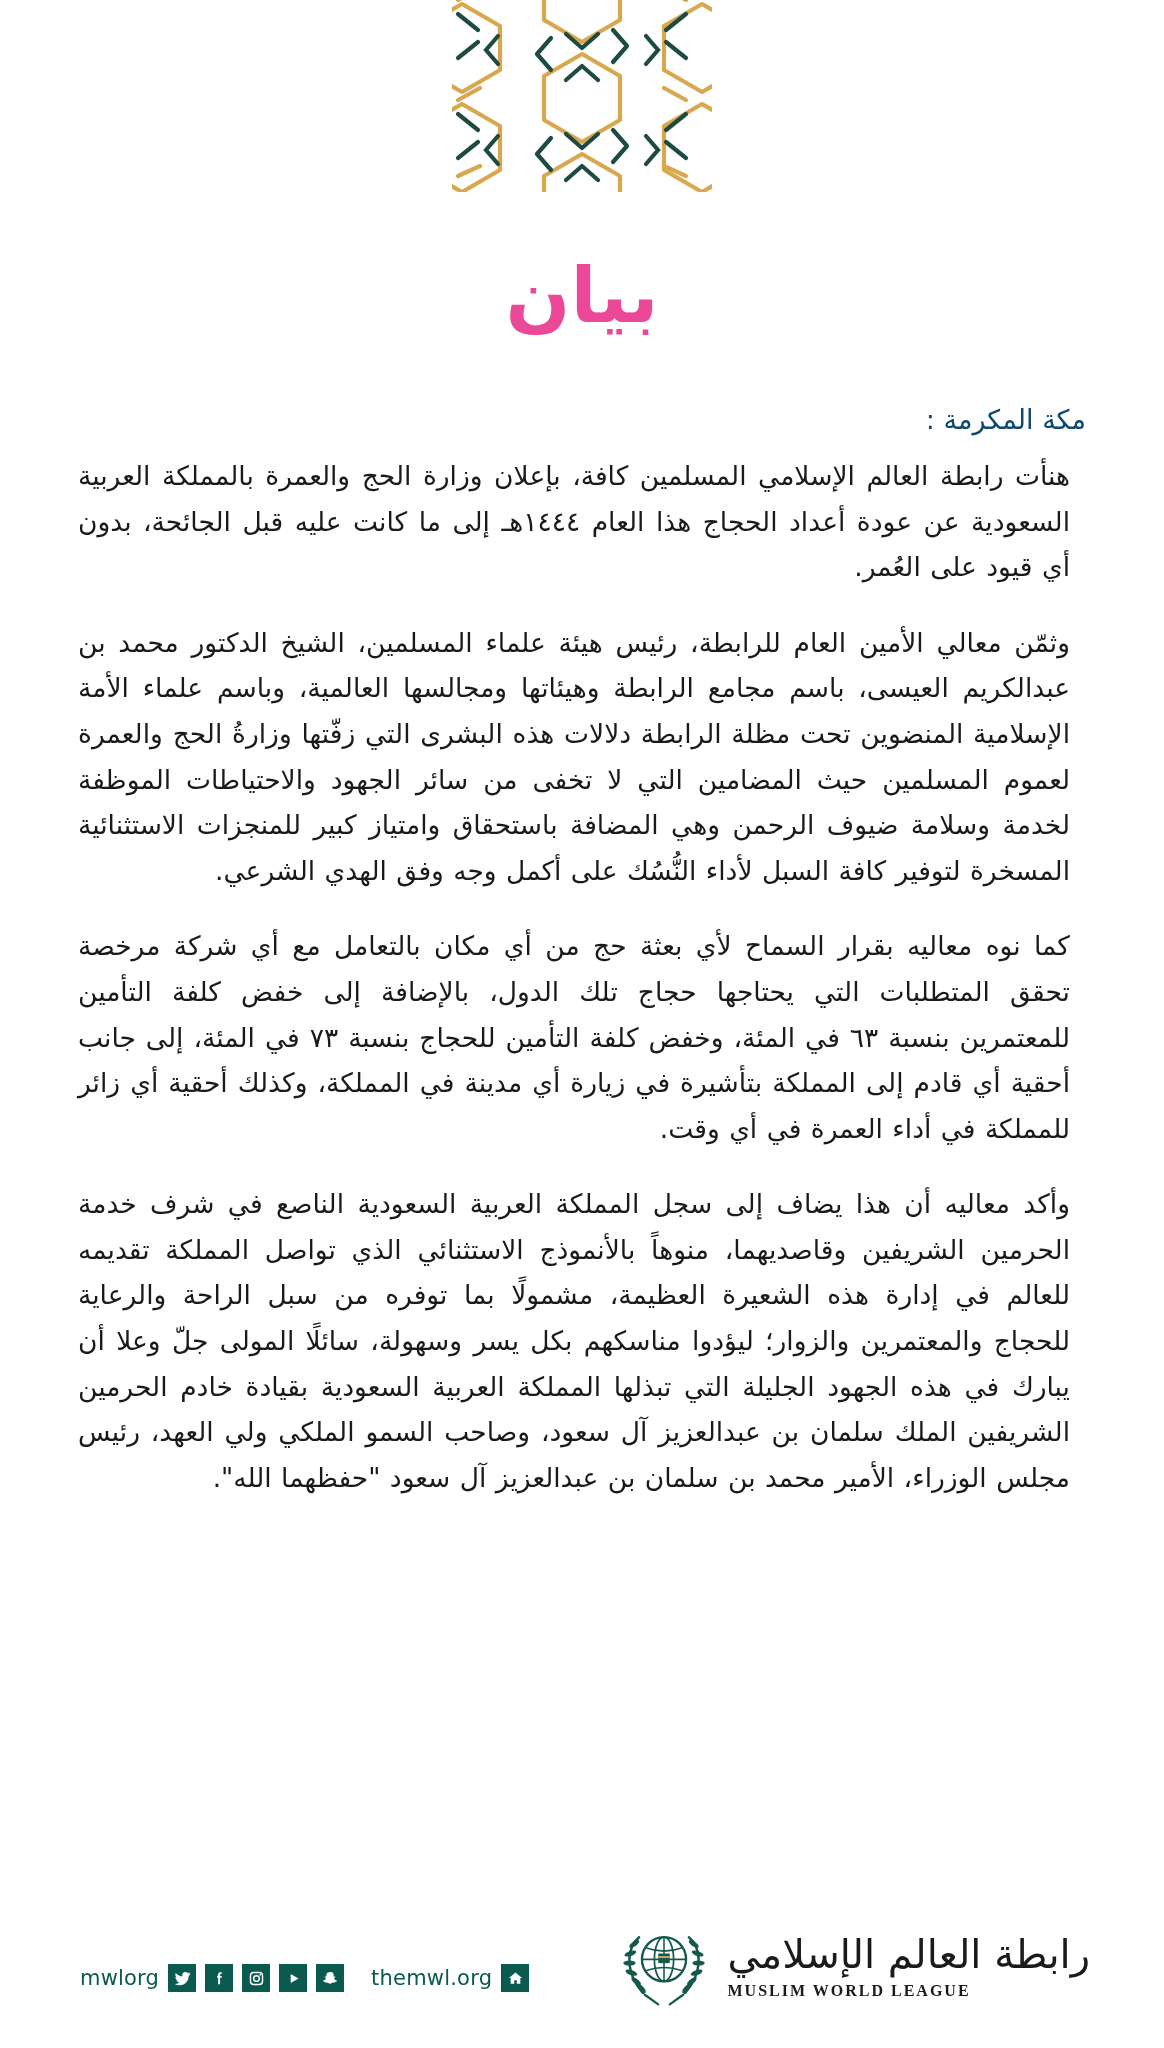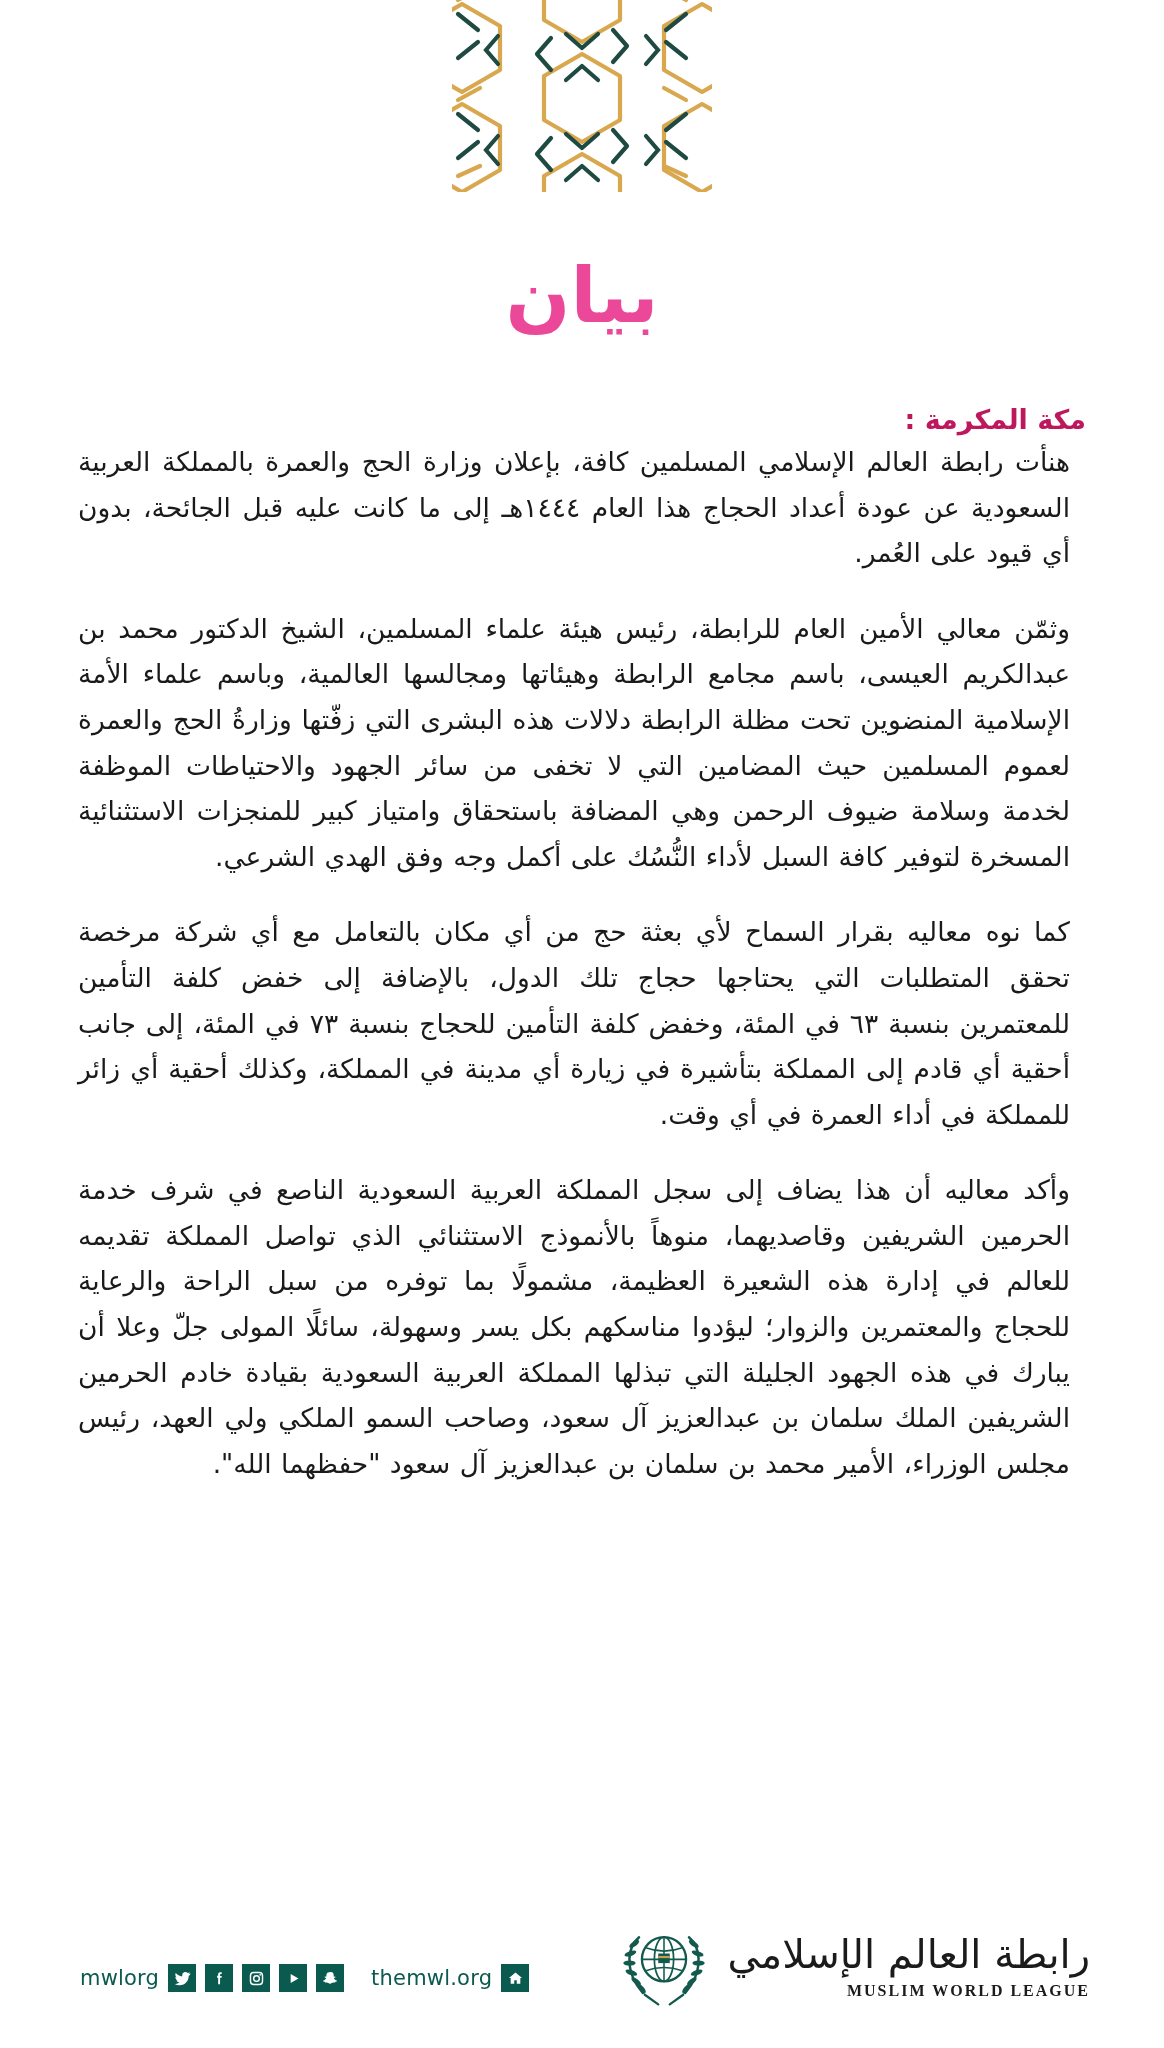--- a/index.html
+++ b/index.html
@@ -33,25 +33,25 @@
     position:absolute;
     top:400px;
     right:78px;
     left:78px;
     text-align:justify;
     text-align-last:justify;
     direction:rtl;
   }
   .city-line{
     font-size:27px;
-    font-weight:700;
-    color:#be185d;
+    font-weight:400;
+    color:#0c4a6e;
     text-align:right;
     text-align-last:right;
-    margin:0 0 0 0;
+    margin:0 0 14px 0;
     line-height:1.45;
   }
   p.para{
     margin:0 16px 30px 0;
     font-size:26.5px;
     line-height:1.72;
     color:#1a1a1a;
     text-align:justify;
     text-align-last:right;
     word-spacing:1px;
@@ -85,21 +85,21 @@
     color:#ffffff;
   }
   .sq svg{display:block;}
 
   .logo{
     position:absolute;
     right:74px;bottom:8px;
     display:flex;align-items:center;gap:16px;
     direction:rtl;
   }
-  .logo-text{display:flex;flex-direction:column;align-items:flex-start;justify-content:center;}
+  .logo-text{display:flex;flex-direction:column;align-items:flex-end;justify-content:center;}
   .logo-ar{
     font-family:"DejaVu Sans","Liberation Sans",sans-serif;
     font-size:40px;color:#1b1b1b;line-height:1.05;
     letter-spacing:-1px;
     white-space:nowrap;
   }
   .logo-en{
     font-family:"Liberation Serif","DejaVu Serif",serif;
     font-size:16px;color:#1b1b1b;font-weight:700;
     letter-spacing:2.0px;margin-top:7px;white-space:nowrap;

